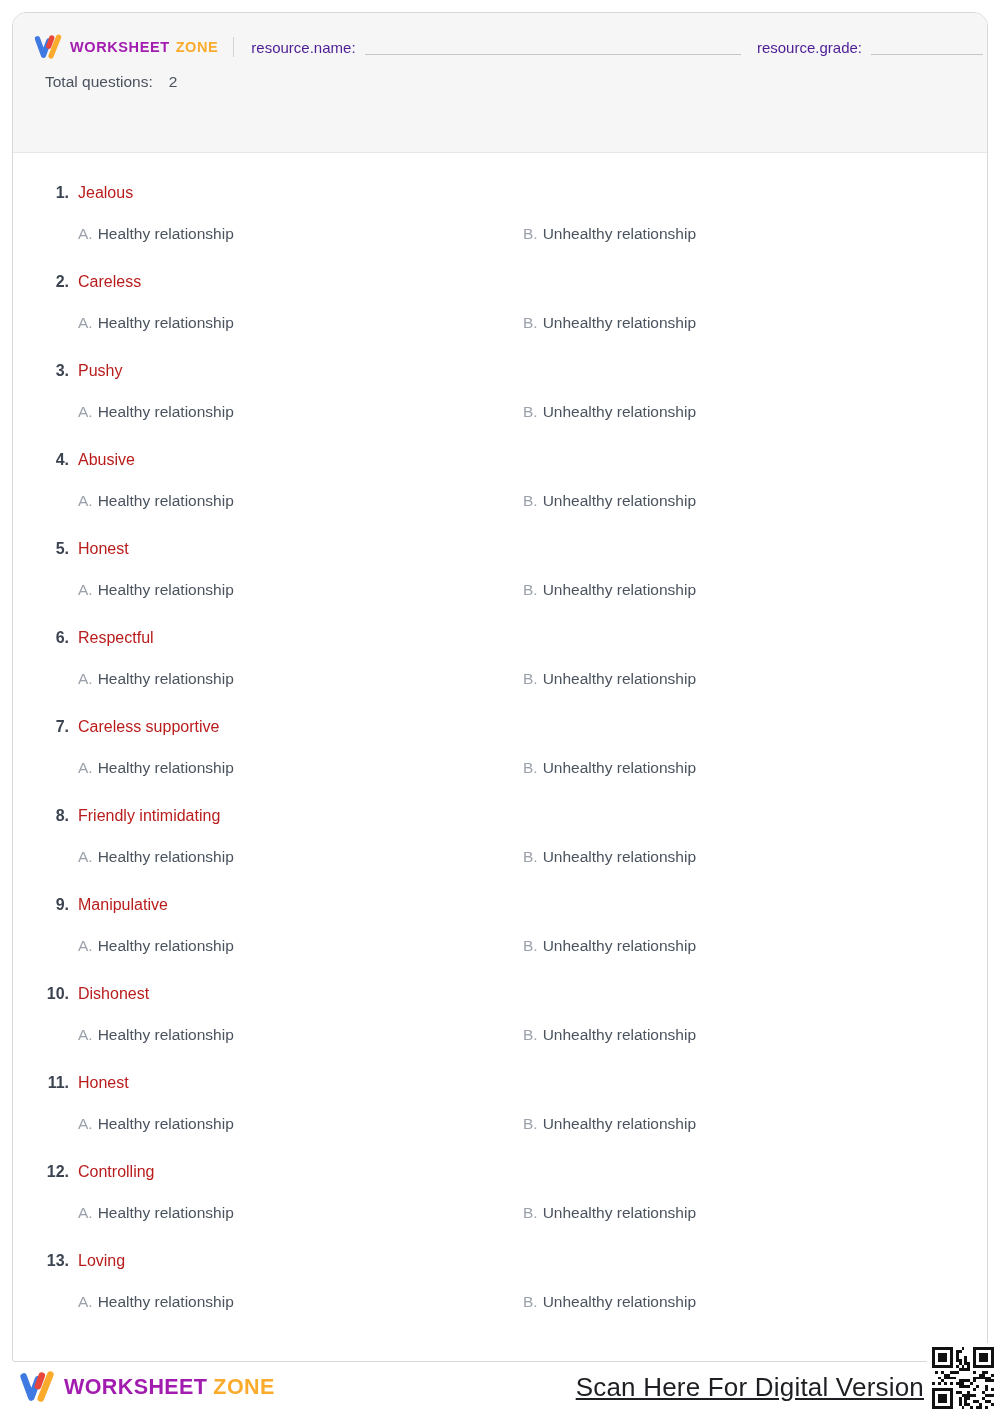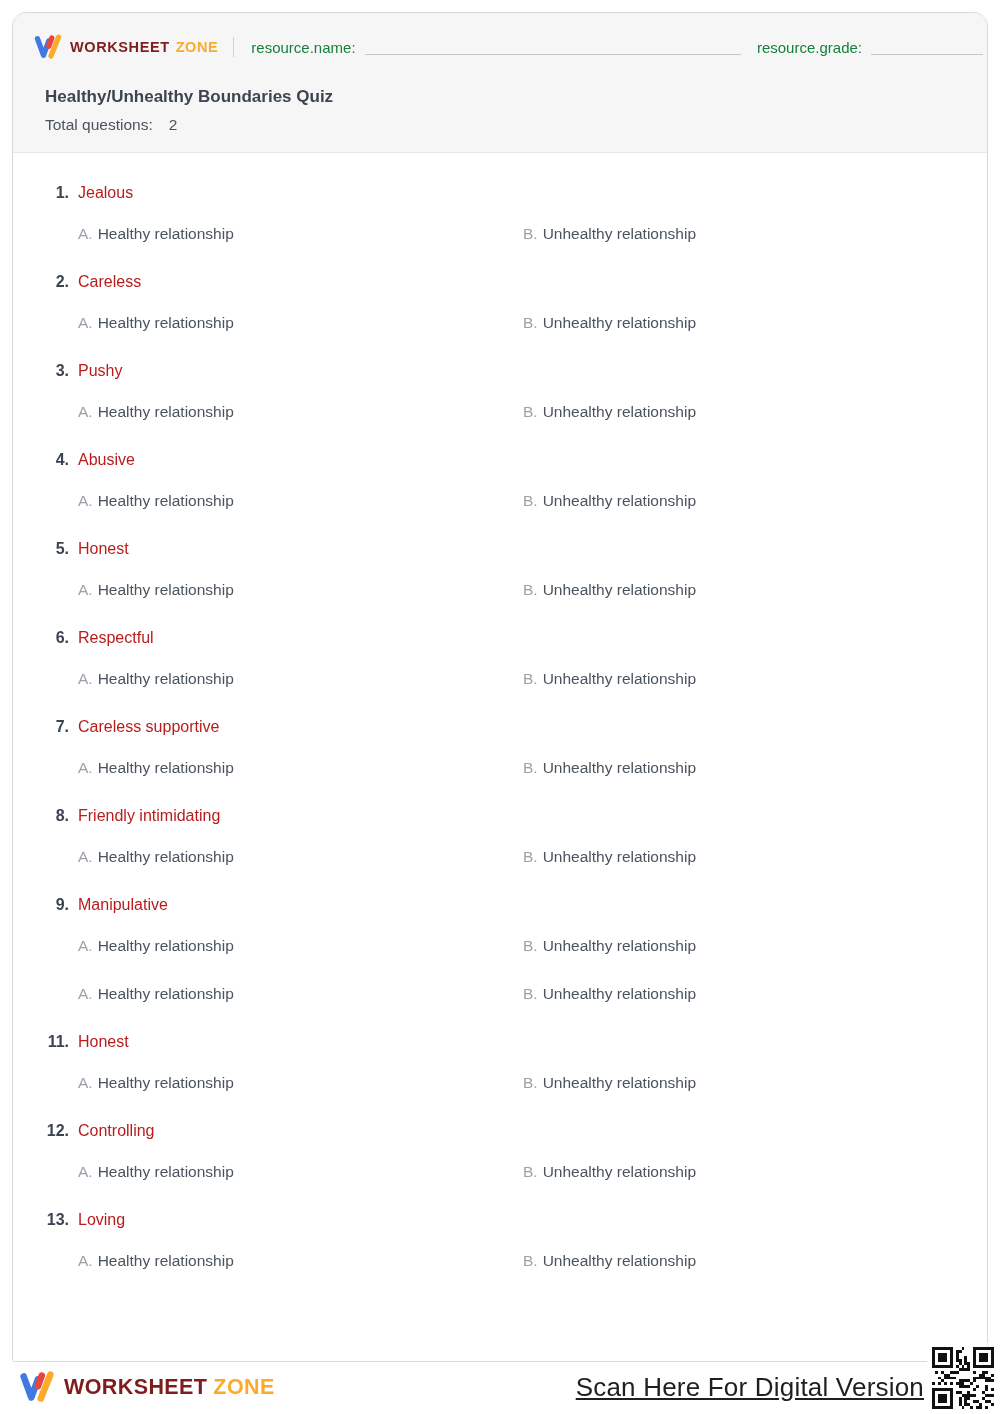--- a/index.html
+++ b/index.html
@@ -12,24 +12,24 @@
     background:#ffffff; border:1px solid #d8d8d8;
     border-radius:14px 14px 3px 3px; }
 
   
   .card-header { height:140px; background:#f6f6f7; border-bottom:1px solid #e7e7e7;
     border-radius:13px 13px 0 0; padding:17px 4px 0 20px; }
   .brand-row { display:flex; align-items:center; height:34px; }
   .logo-icon { flex:none; }
   .wordmark { margin-left:7px; font-size:14.5px; font-weight:bold;
     letter-spacing:0.6px; white-space:nowrap; }
-  .wz-blue { color:#7f1d1d;text-align:center; }
+  .wz-blue { color:#a21caf;text-align:center; }
   .wz-orange { color:#fbab2c; margin-left:6px; }
   .head-divider { width:1px; height:20px; background:#d2d2d2; margin:0 17px 0 15px; }
-  .field-label { font-size:15px; color:#15803d; white-space:nowrap; }
+  .field-label { font-size:15px; color:#4c1d95; white-space:nowrap; }
   .blank-line { border-bottom:1px solid #c7c7c7; transform:translateY(7px); }
   .name-line { flex:1 1 auto; margin:0 16px 0 9px; }
   .grade-line { flex:none; width:112px; margin-left:9px; }
 
   .quiz-title { margin:23px 0 0 12px; font-size:17px; font-weight:bold; color:#3d4551; }
   .total-row { margin:9px 0 0 12px; font-size:15.5px; color:#4a525e; }
   .total-value { margin-left:16px; }
 
   
   .content { padding:29px 32px 0 16px; }
@@ -69,21 +69,20 @@
         <line x1="34" y1="7" x2="24" y2="32" stroke="#fbab2c" stroke-width="7" stroke-linecap="round"></line>
       </svg>
       <span class="wordmark"><span class="wz-blue">WORKSHEET</span><span class="wz-orange">ZONE</span></span>
       <span class="head-divider"></span>
       <span class="field-label">resource.name:</span>
       <span class="blank-line name-line"></span>
       <span class="field-label">resource.grade:</span>
       <span class="blank-line grade-line"></span>
     </div>
 
-    <div class="quiz-title">Healthy/Unhealthy Boundaries Quiz</div>
     <div class="total-row">
       <span>Total questions:</span><span class="total-value">2</span>
     </div>
   </div>
 
   <div class="content" id="questions">
   <div class="question">
     <div class="q-row">
       <span class="q-num">1.</span>
       <span class="q-text">Jealous</span>
@@ -212,20 +211,24 @@
       <div class="option">
         <span class="opt-letter">A.</span><span class="opt-text">Healthy relationship</span>
       </div>
       <div class="option">
         <span class="opt-letter">B.</span><span class="opt-text">Unhealthy relationship</span>
       </div>
     </div>
   </div>
 
   <div class="question">
+    <div class="q-row">
+      <span class="q-num">10.</span>
+      <span class="q-text">Dishonest</span>
+    </div>
     <div class="options">
       <div class="option">
         <span class="opt-letter">A.</span><span class="opt-text">Healthy relationship</span>
       </div>
       <div class="option">
         <span class="opt-letter">B.</span><span class="opt-text">Unhealthy relationship</span>
       </div>
     </div>
   </div>
 

